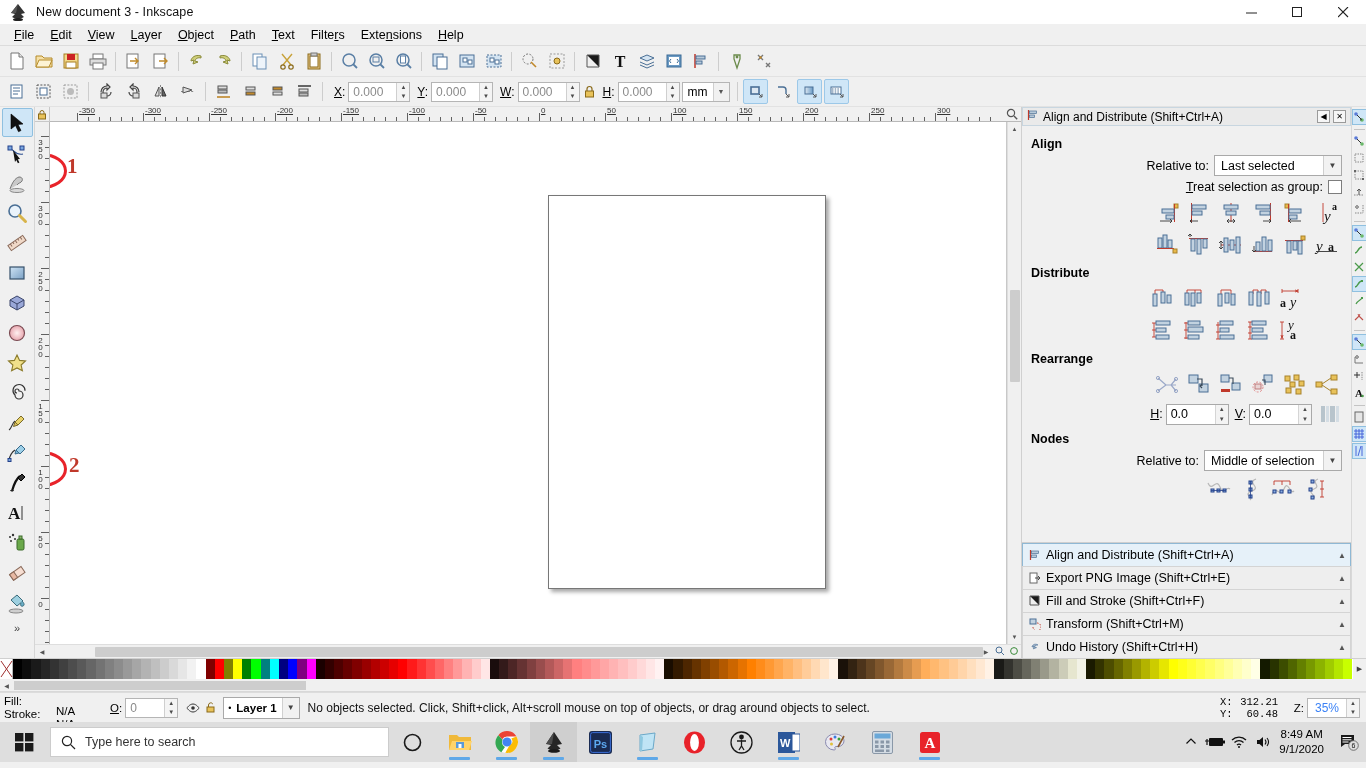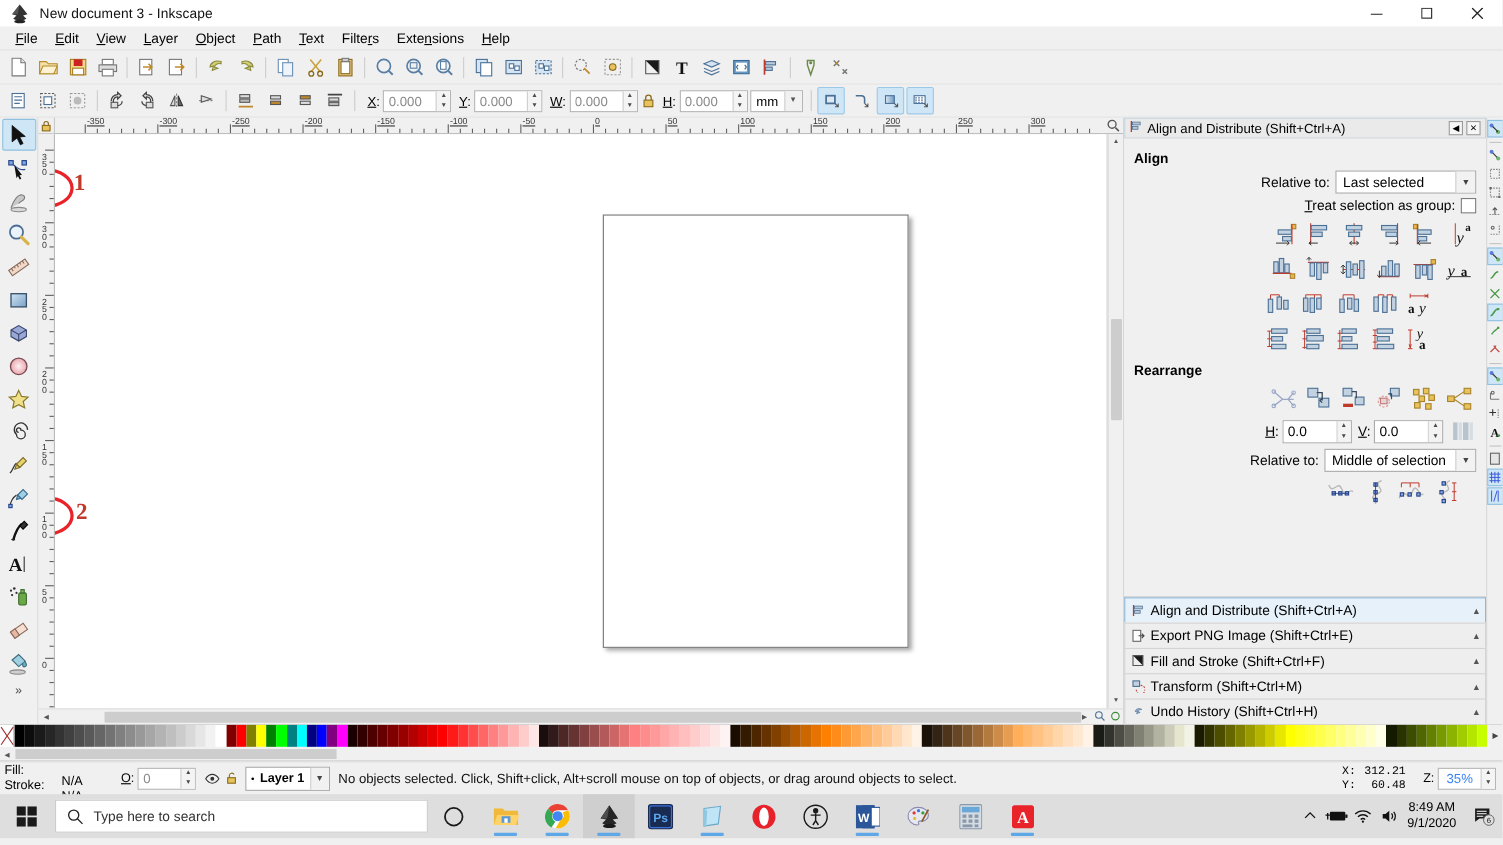--- a/index.html
+++ b/index.html
@@ -1146,20 +1146,21 @@
             </div>
             <div class="ibtn">
               <svg width="26" height="26" viewBox="0 0 26 26">
                   <text x="2" y="19" font-family="Liberation Serif, serif" font-size="15" font-style="italic" fill="#111">y</text>
                   <text x="14" y="19" font-family="Liberation Serif, serif" font-size="12" font-weight="bold" fill="#111">a</text>
                   <line x1="2" y1="19.5" x2="23" y2="19.5" stroke="#333" stroke-width=".9"></line>
                 </svg>
             </div>
           </div>
 
+          <div class="sec-title">Distribute</div>
           <div class="icon-row" style="padding-right:36px">
             <div class="ibtn">
               <svg width="26" height="26" viewBox="0 0 26 26">
                   <path d="M5 4h8M5 4v4M13 4v4" stroke="#c0392b" fill="none" stroke-width=".9"></path>
                   <rect x="3" y="8" width="4" height="12" fill="#c2d2e0" stroke="#4a6f95"></rect>
                   <rect x="11" y="6" width="4" height="11" fill="#c2d2e0" stroke="#4a6f95"></rect>
                   <rect x="17" y="9" width="4" height="8" fill="#c2d2e0" stroke="#4a6f95"></rect>
                 </svg>
             </div>
             <div class="ibtn">
@@ -1310,20 +1311,21 @@
             <div class="ibtn" style="width:24px;height:24px;margin-left:3px">
               <svg width="22" height="22" viewBox="0 0 22 22">
                   <rect x="2" y="3" width="4" height="16" fill="#b8c4cc"></rect>
                   <rect x="7" y="3" width="3" height="16" fill="#d4dde4"></rect>
                   <rect x="11" y="3" width="5" height="16" fill="#b8c4cc"></rect>
                   <rect x="17" y="3" width="3" height="16" fill="#d4dde4"></rect>
                 </svg>
             </div>
           </div>
 
+          <div class="sec-title">Nodes</div>
           <div class="row-right">
             <label>Relative to:</label>
             <span class="combo" style="width:138px">
               <span class="cval" style="flex:1">Middle of selection</span>
               <span class="carw">▼</span>
             </span>
           </div>
           <div class="icon-row" style="padding-right:12px">
             <div class="ibtn">
               <svg width="26" height="26" viewBox="0 0 26 26">

